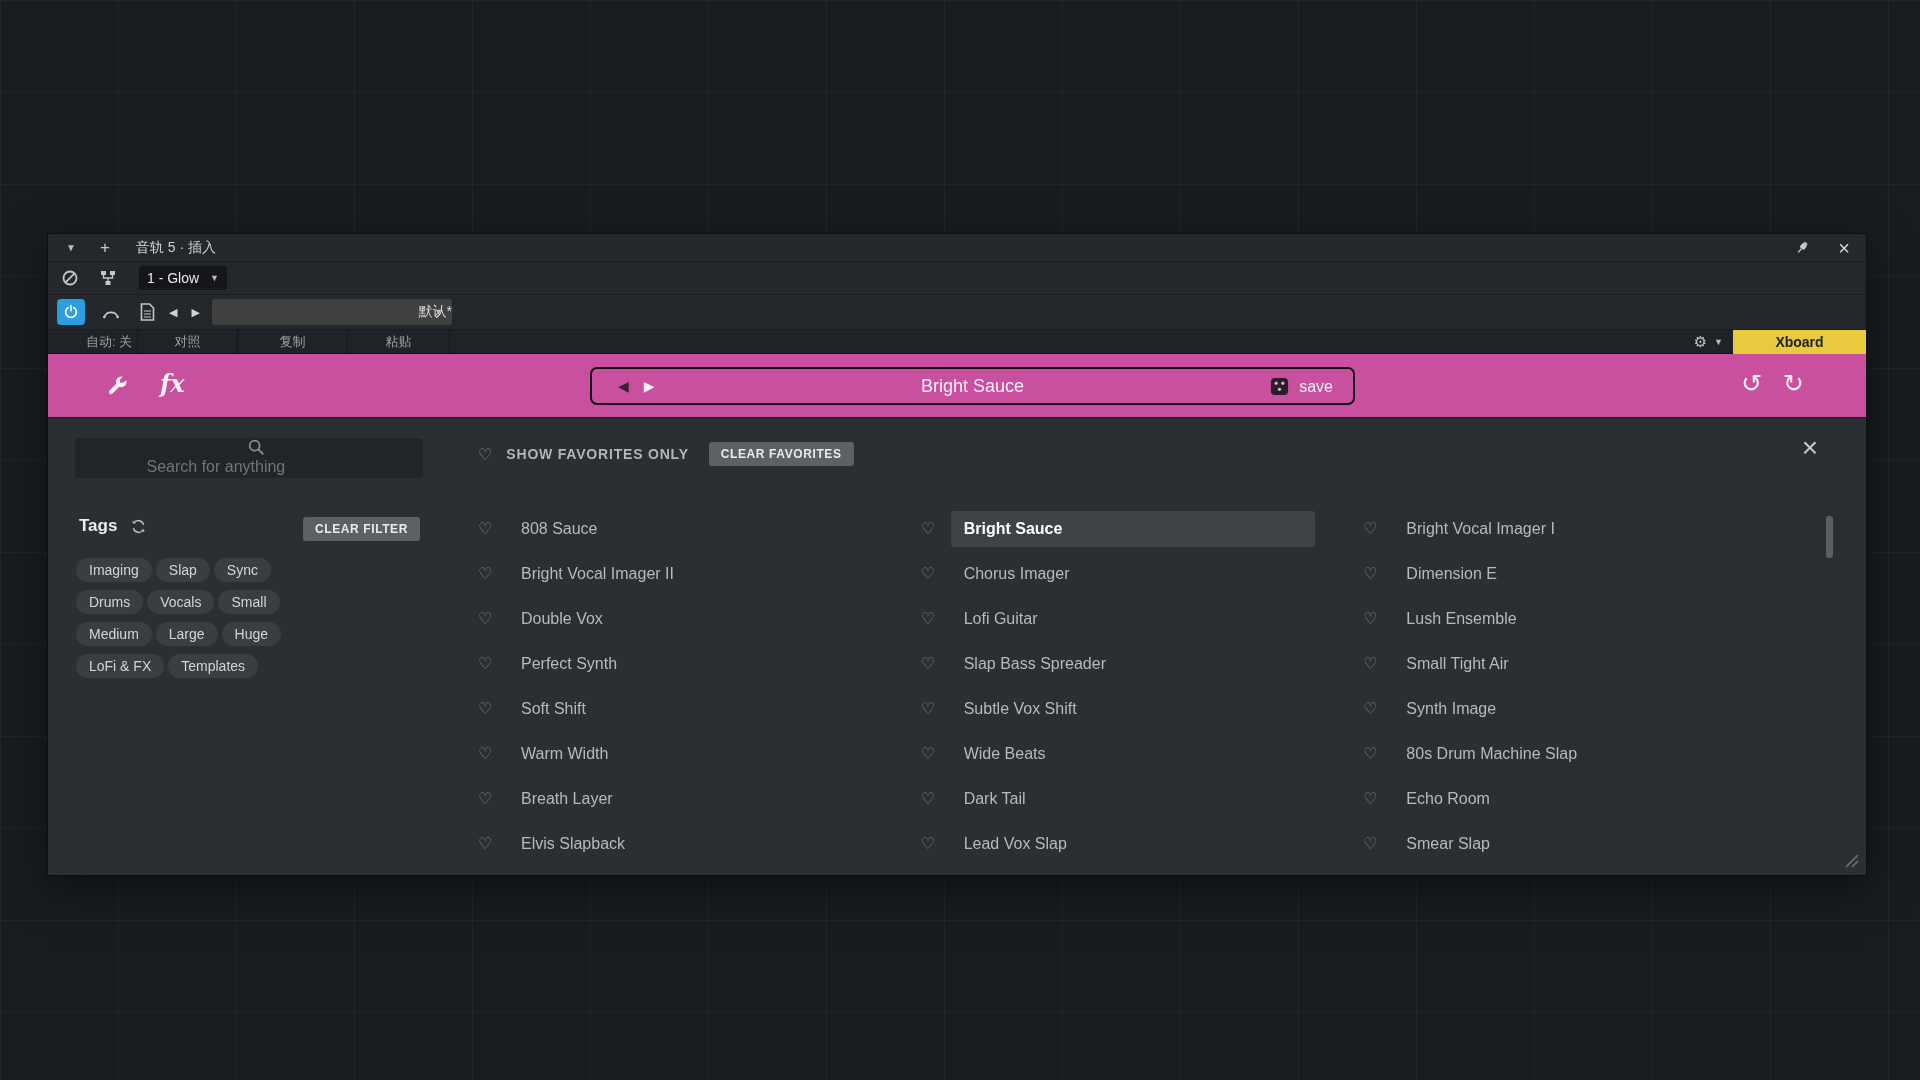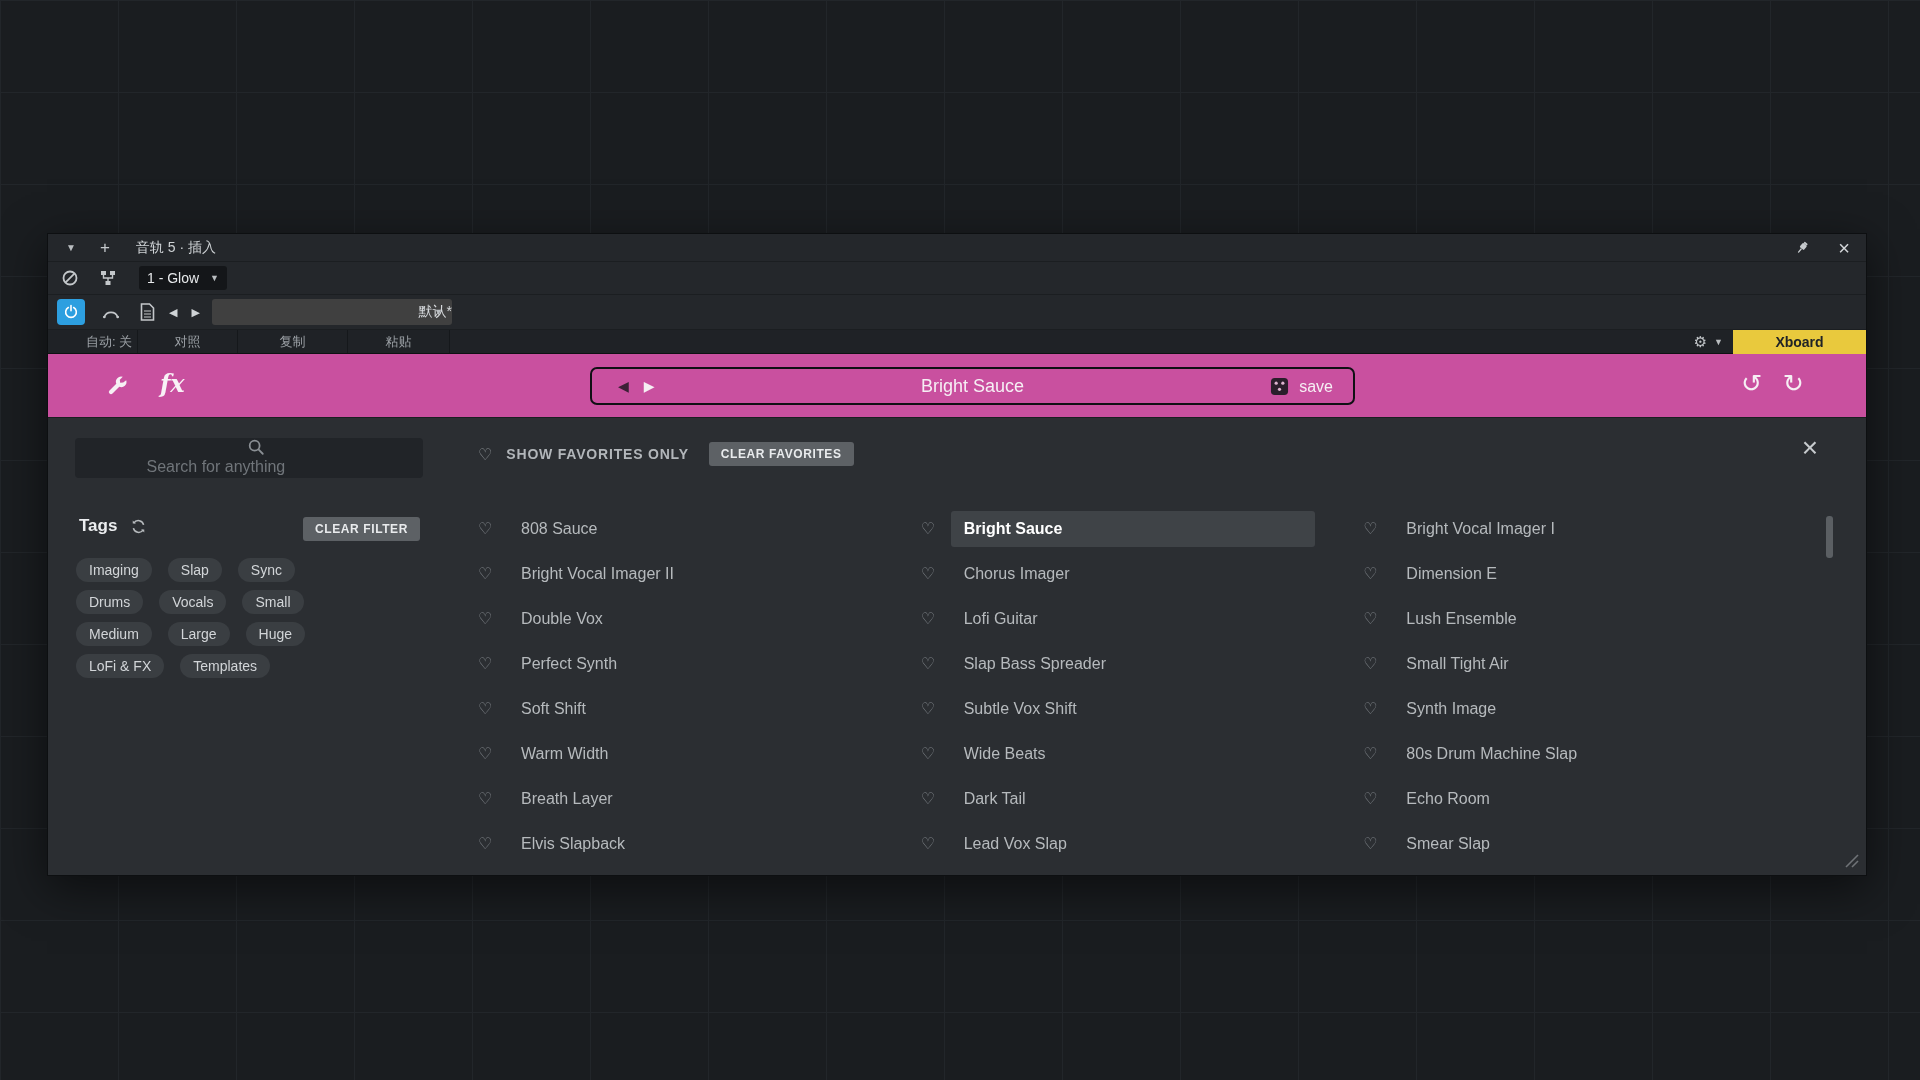--- a/index.html
+++ b/index.html
@@ -84,21 +84,21 @@
   .search svg { margin-left:14px; flex:0 0 auto; }
   .search input { flex:1; background:transparent; border:0; outline:none; color:#a8adb1;
     font-size:16px; padding:0 10px 0 12px; font-family:inherit; }
   .search input::placeholder { color:#70757a; }
 
   .tags-head { position:absolute; left:31px; top:98px; display:flex; align-items:center; gap:13px;justify-content:flex-end; }
   .tags-title { font-size:17px; font-weight:bold; color:#eceef0; }
   .btn { background:#5d6165; color:#e9ebed; font-size:12px; font-weight:bold; letter-spacing:.6px;
     padding:5px 12px; border-radius:3px; display:inline-flex; align-items:center; justify-content:center; }
   .clear-filter { position:absolute; right:28px; top:99px;margin-left:44px; }
-  .pills { position:absolute; left:28px; top:140px; width:240px; display:flex; flex-wrap:wrap; gap:8px 16px; }
+  .pills { position:absolute; left:28px; top:140px; width:240px; display:flex; flex-wrap:wrap; gap:8px 4px; }
   .pill { background:#3a3e42; color:#d2d5d8; font-size:14px; padding:4px 13px; border-radius:13px; white-space:nowrap; }
 
   .fav-bar { position:absolute; left:30px; top:24px; display:flex; align-items:center; }
   .fav-heart { font-size:16px; color:#8d9296; margin-right:14px; }
   .fav-label { font-size:14px; font-weight:bold; letter-spacing:.8px; color:#b2b6ba; margin-right:20px; }
   .browser-close { position:absolute; right:48px; top:16px; font-size:28px; color:#c6cacd; line-height:1; }
 
   .preset-grid { position:absolute; left:30px; top:88px; right:60px;
     display:grid; grid-auto-flow:column; grid-template-rows:repeat(8,45px);
     grid-template-columns:repeat(3,1fr); align-items:center; }

